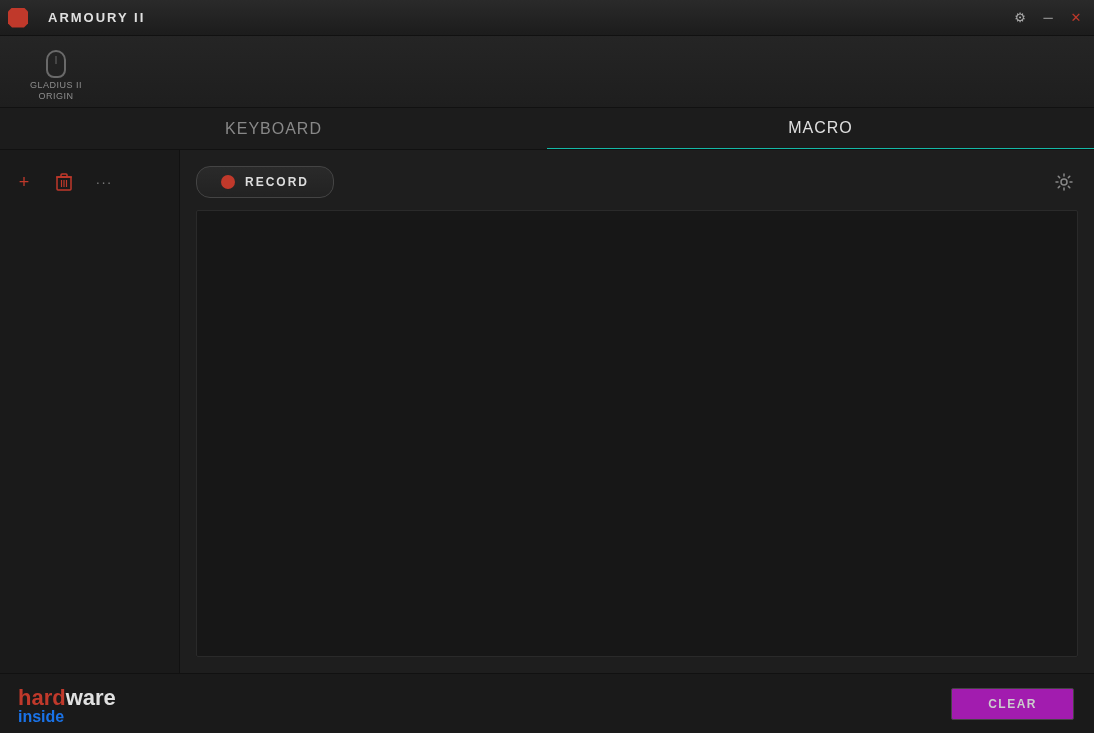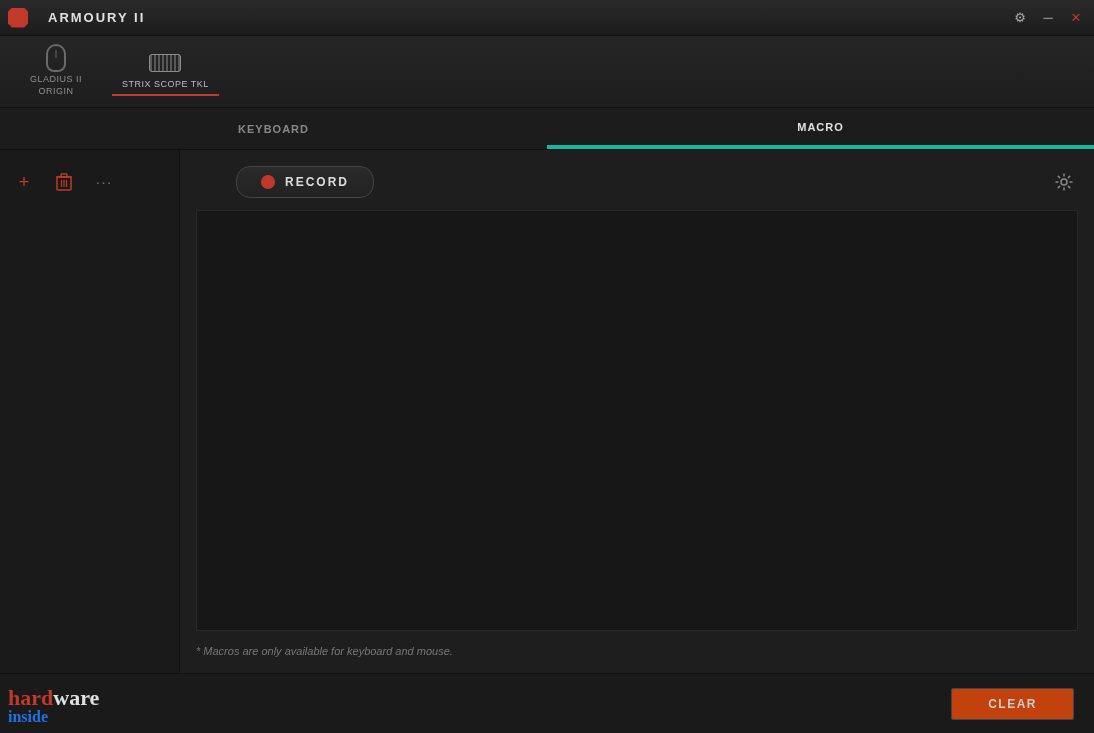--- a/index.html
+++ b/index.html
@@ -55,21 +55,21 @@
       align-items: center;
       justify-content: center;
     }
 
     
     .device-bar {
       width: 100%;
       height: 72px;
       background: linear-gradient(to bottom, #252525, #1e1e1e);
       display: flex;
-      align-items: center;
+      align-items: flex-end;
       padding: 0 20px;
       gap: 20px;
       border-bottom: 1px solid #111;
     }
 
     .device-item {
       display: flex;
       flex-direction: column;
       align-items: center;
       gap: 4px;
@@ -143,31 +143,31 @@
     }
 
     .tab {
       flex: 1;
       height: 100%;
       display: flex;
       align-items: center;
       justify-content: center;
       cursor: pointer;
       color: #888;
-      font-size: 11px;
-      font-weight: bold;
+      font-size: 16px;
+      font-weight: normal;
       letter-spacing: 1px;
       text-transform: uppercase;
       position: relative;
       text-align: right;
     }
 
     .tab.active {
       color: #e0e0e0;
-      border-bottom: 4px solid #14b8a6;
+      border-bottom: 1px solid #14b8a6;
     }
 
     
     .main-content {
       display: flex;
       width: 100%;
       height: calc(733px - 36px - 72px - 42px - 60px);
     }
 
     
@@ -225,21 +225,20 @@
       border-radius: 14px;
       color: #ddd;
       font-size: 12px;
       font-weight: bold;
       letter-spacing: 2px;
       cursor: pointer;
       display: flex;
       align-items: center;
       gap: 10px;
       padding: 8px 24px;
-      margin-left: 40px;
     }
 
     .record-dot {
       width: 14px;
       height: 14px;
       background: #c0392b;
       border-radius: 50%;
     }
 
     .gear-btn {
@@ -277,31 +276,30 @@
       display: flex;
       align-items: center;
       justify-content: flex-end;
       padding: 0 20px;
       gap: 12px;
       position: relative;
     }
 
     .bottom-logo {
       position: absolute;
-      left: 8px;
+      left: 18px;
       bottom: 8px;
       display: flex;
       flex-direction: column;
       line-height: 1;
-      font-family: Liberation Serif, serif;
     }
 
     .action-btn {
       padding: 8px 36px;
-      background: #c2410c;
+      background: #a21caf;
       border: 1px solid #444;
       border-radius: 2px;
       color: #ccc;
       font-size: 12px;
       font-weight: bold;
       letter-spacing: 1.5px;
       cursor: pointer;
       text-transform: uppercase;
     }
 
@@ -343,26 +341,20 @@
 </div>
 
 <div class="device-bar">
   <div class="device-item">
     <div class="device-icon">
       <div class="mouse-svg"></div>
     </div>
     <div class="device-label" style="white-space:pre-line;">GLADIUS II
 ORIGIN</div>
   </div>
-  <div class="device-item active">
-    <div class="device-icon">
-      <div class="keyboard-svg"></div>
-    </div>
-    <div class="device-label">STRIX SCOPE TKL</div>
-  </div>
 </div>
 
 <div class="tabs-bar">
   <div class="tab">
     <span>KEYBOARD</span>
   </div>
   <div class="tab active">
     <span>MACRO</span>
   </div>
 </div>
@@ -396,21 +388,20 @@
       <div class="gear-btn">
         <svg width="18" height="18" viewBox="0 0 18 18" fill="none" xmlns="http://www.w3.org/2000/svg">
           <circle cx="9" cy="9" r="3" stroke="#888" stroke-width="1.5"></circle>
           <path d="M9 1v2M9 15v2M1 9h2M15 9h2M3.22 3.22l1.41 1.41M13.37 13.37l1.41 1.41M3.22 14.78l1.41-1.41M13.37 4.63l1.41-1.41" stroke="#888" stroke-width="1.5" stroke-linecap="round"></path>
         </svg>
       </div>
     </div>
 
     <div class="macro-canvas"></div>
 
-    <div class="macro-note">* Macros are only available for keyboard and mouse.</div>
   </div>
 
 </div>
 
 <div class="bottom-bar">
 
   <div class="bottom-logo">
     <div style="font-size:22px;font-weight:900;line-height:1;">
       <span style="color:#c0392b;">hard</span><span style="color:#e0e0e0;">ware</span>
     </div>

